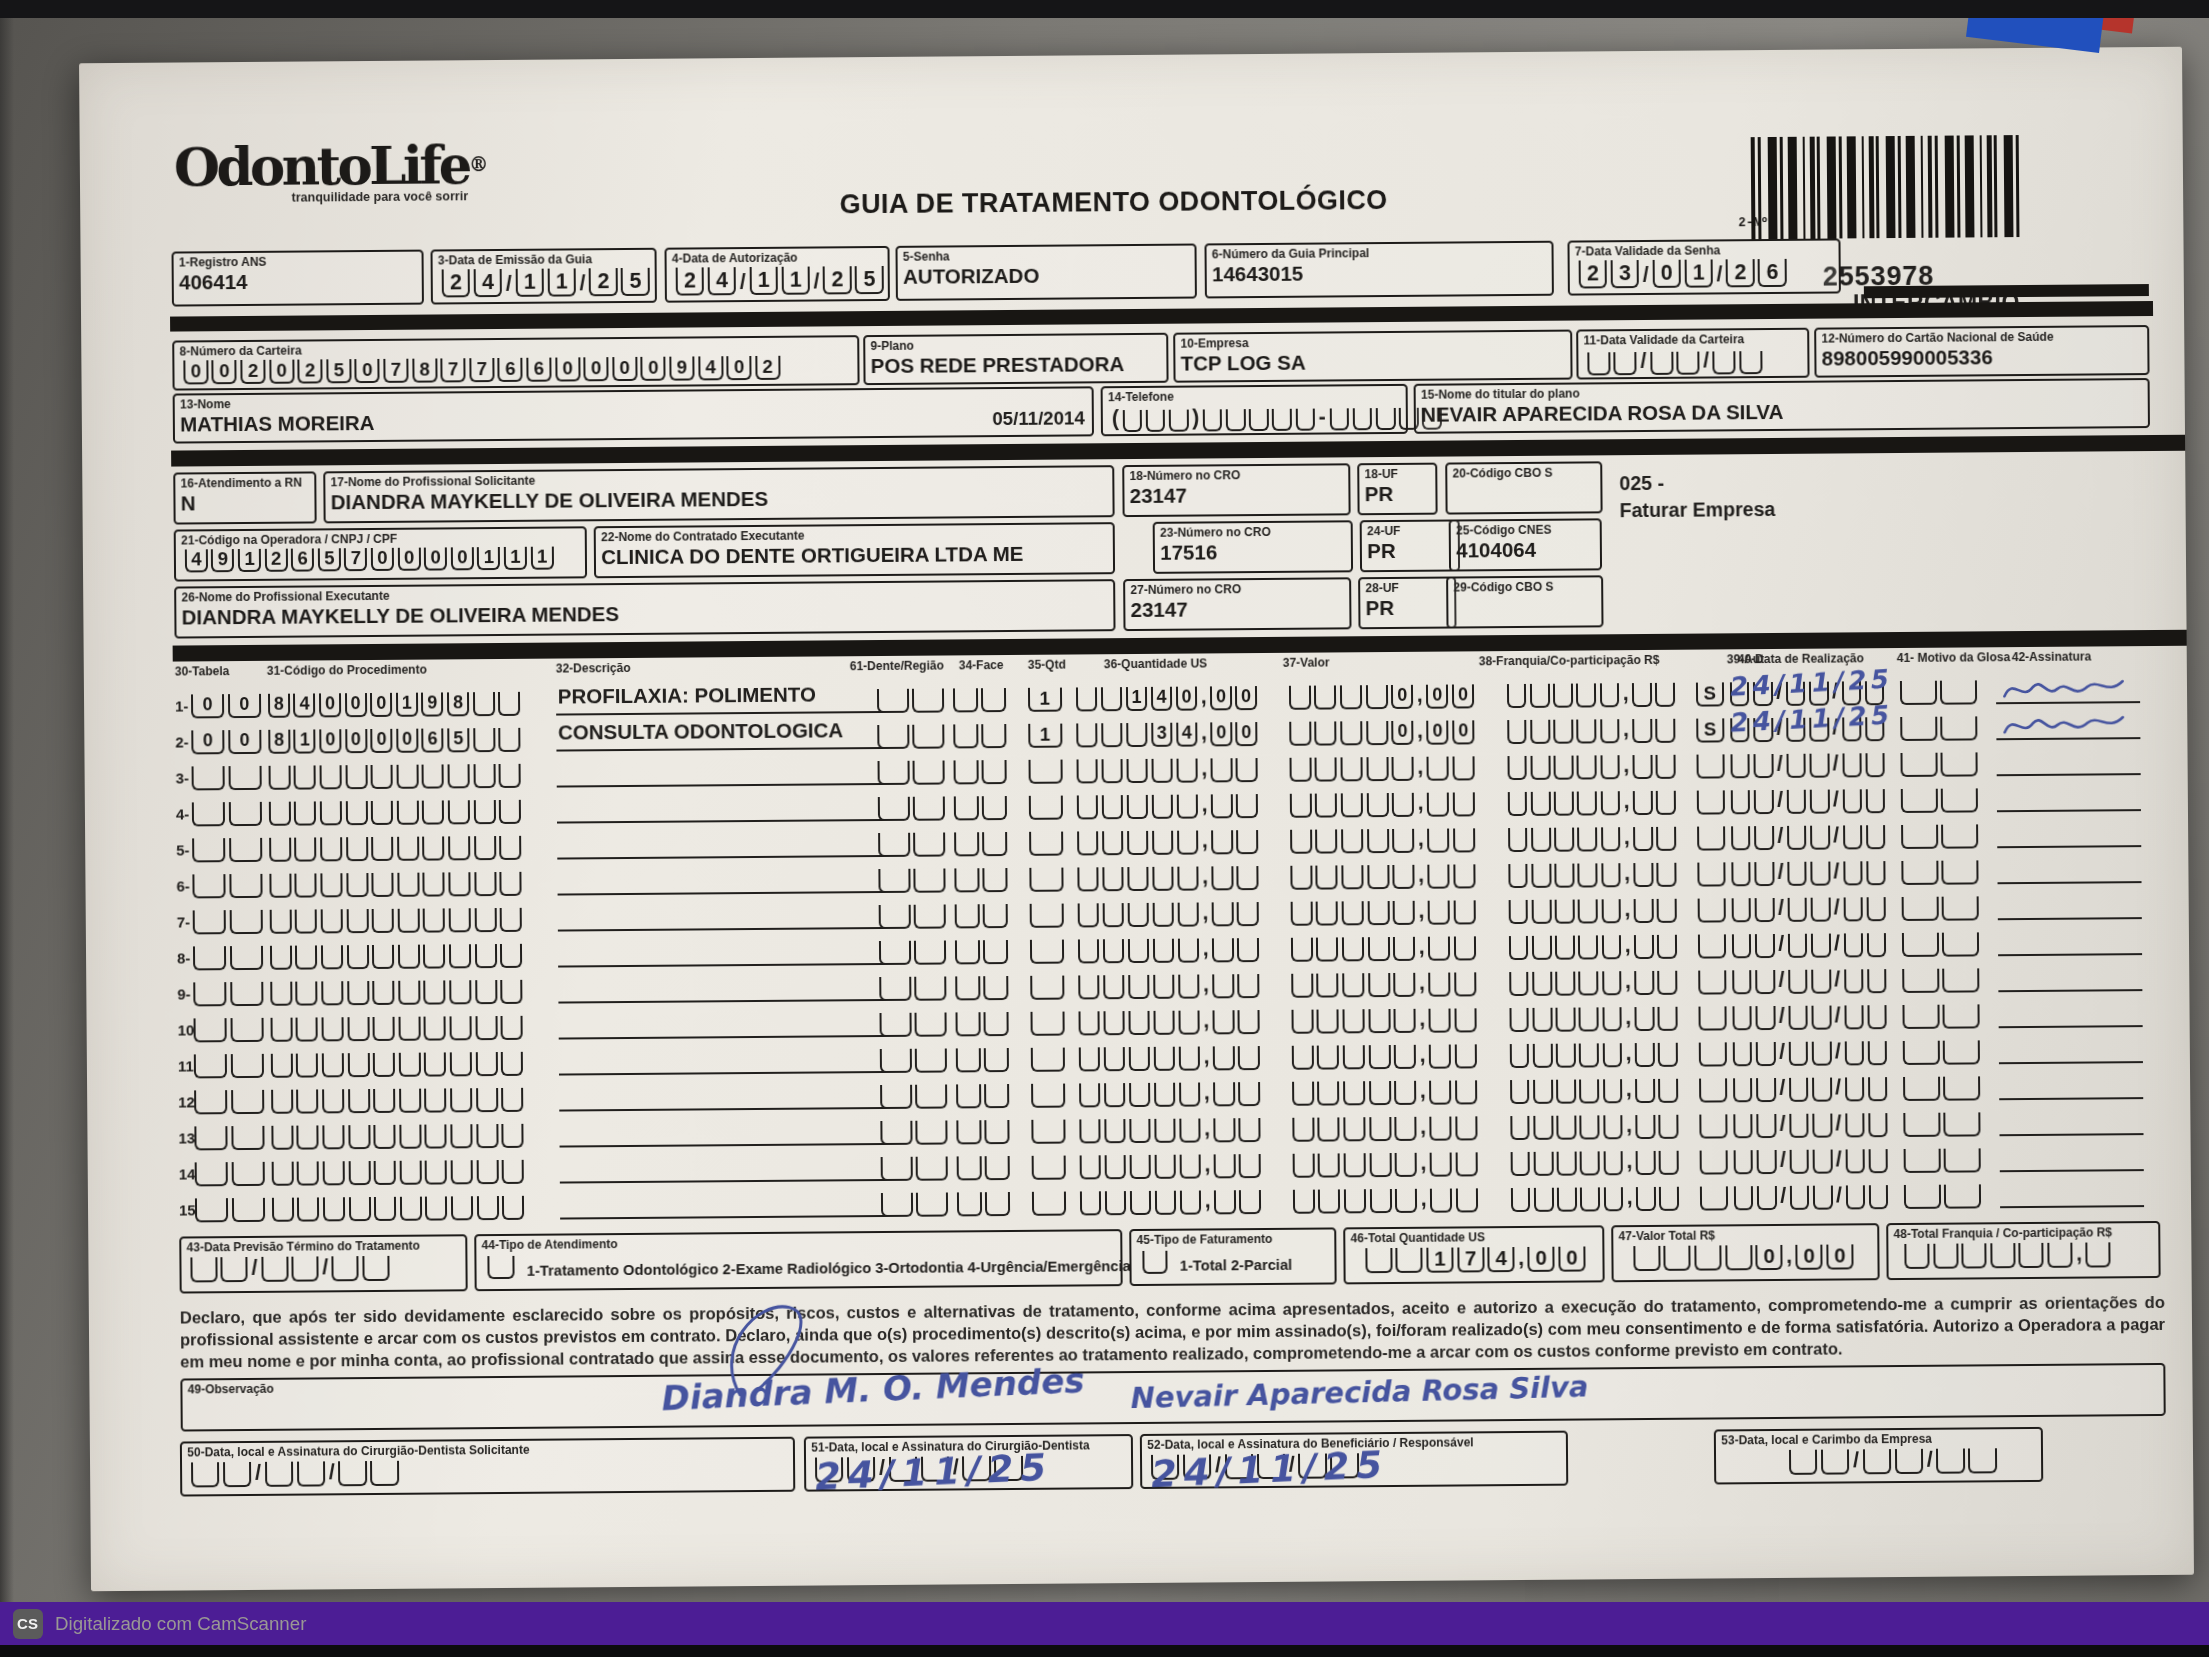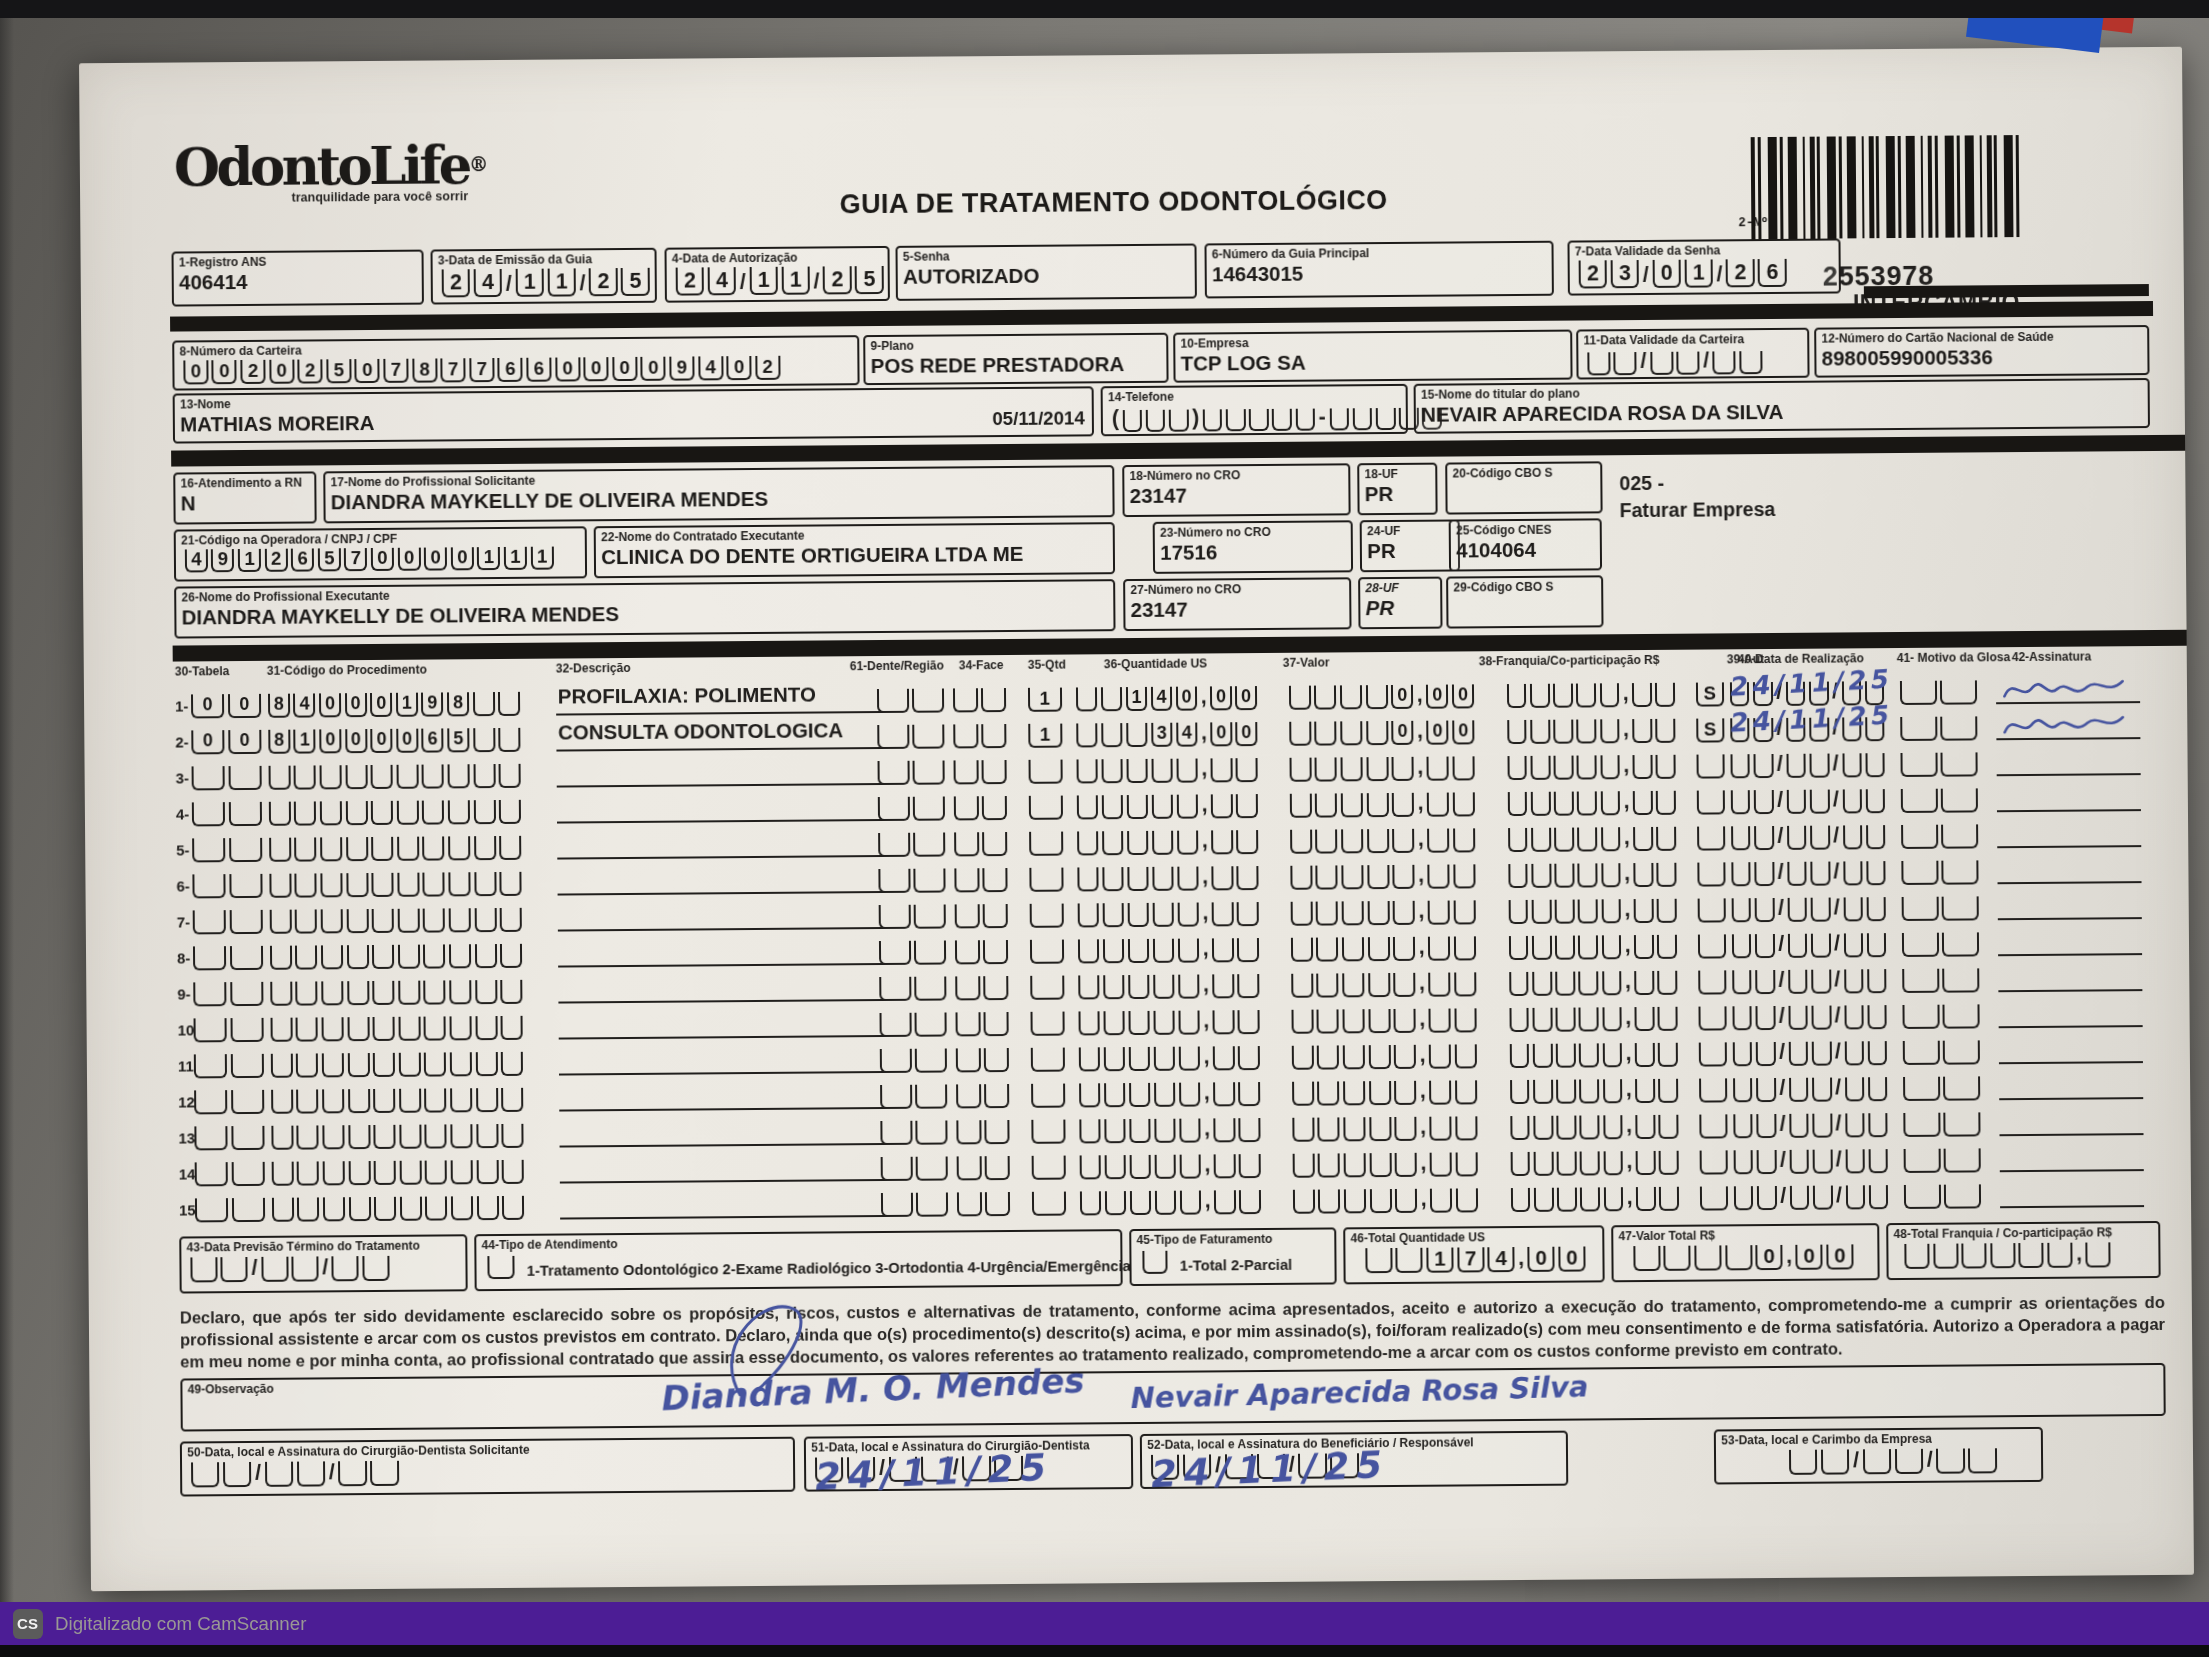--- a/index.html
+++ b/index.html
@@ -308,21 +308,21 @@
   </div>
 
   <div class="box" style="left:91px;top:524px;width:941px;height:52px;">
     <span class="lab">26-Nome do Profissional Executante</span>
     <span class="val">DIANDRA MAYKELLY DE OLIVEIRA MENDES</span>
   </div>
   <div class="box" style="left:1040px;top:524px;width:228px;height:52px;">
     <span class="lab">27-Número no CRO</span>
     <span class="val">23147</span>
   </div>
-  <div class="box" style="left:1275px;top:524px;width:84px;height:52px;font-style:italic;">
+  <div class="box" style="left:1275px;top:524px;width:98px;height:52px;">
     <span class="lab">28-UF</span>
     <span class="val">PR</span>
   </div>
   <div class="box" style="left:1363px;top:524px;width:157px;height:52px;">
     <span class="lab">29-Código CBO S</span>
     <span class="val"></span>
   </div>
 
   <div class="bar" style="left:89px;top:583px;width:2014px;height:16px;"></div>
 

